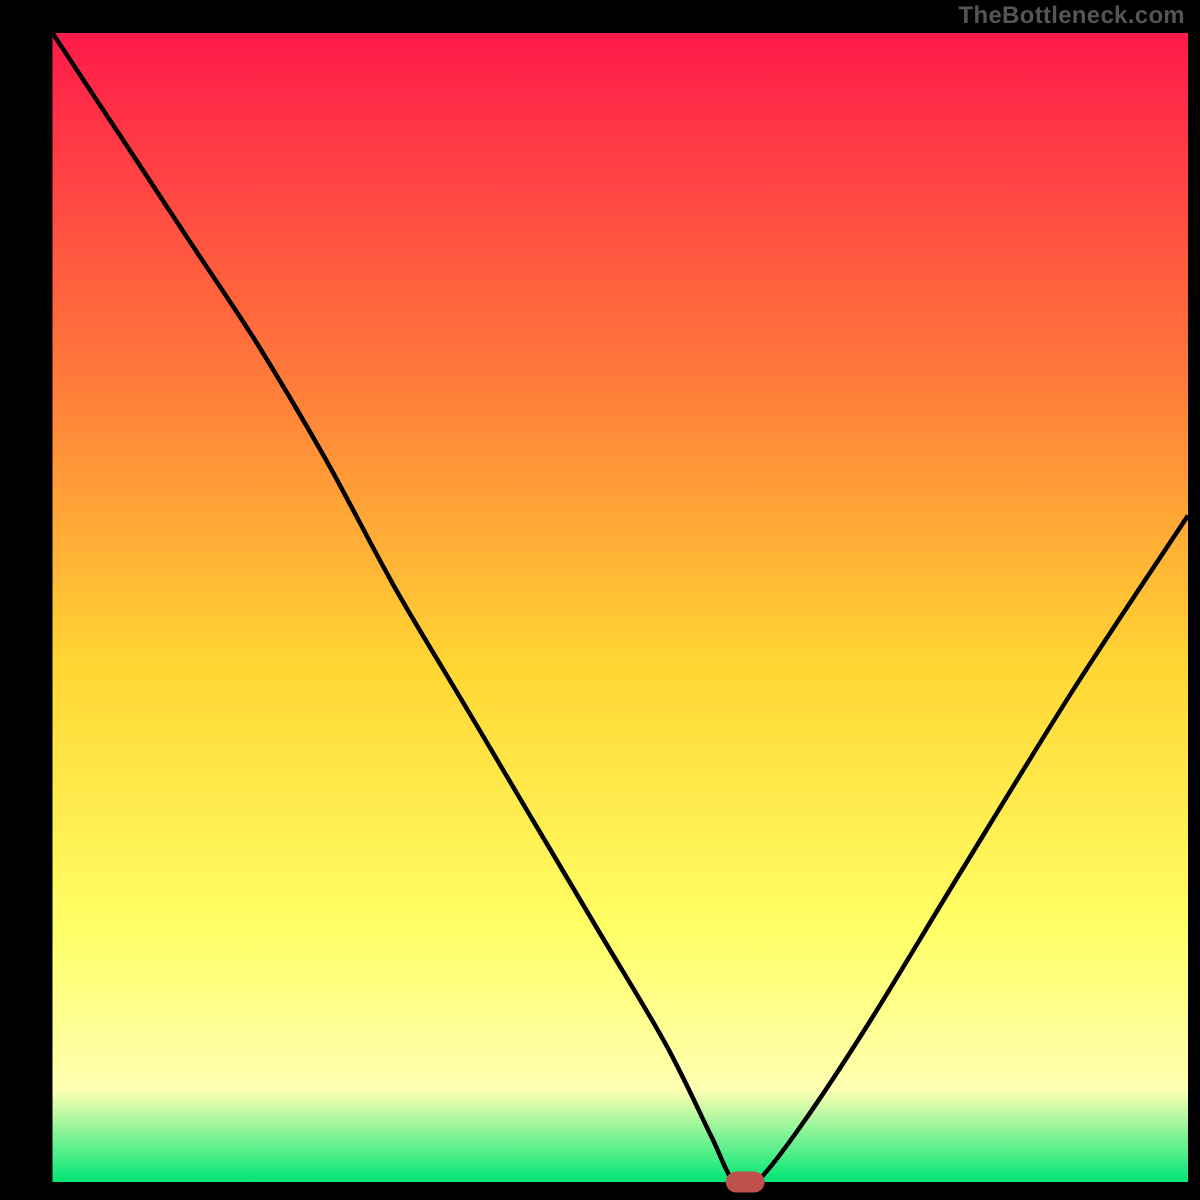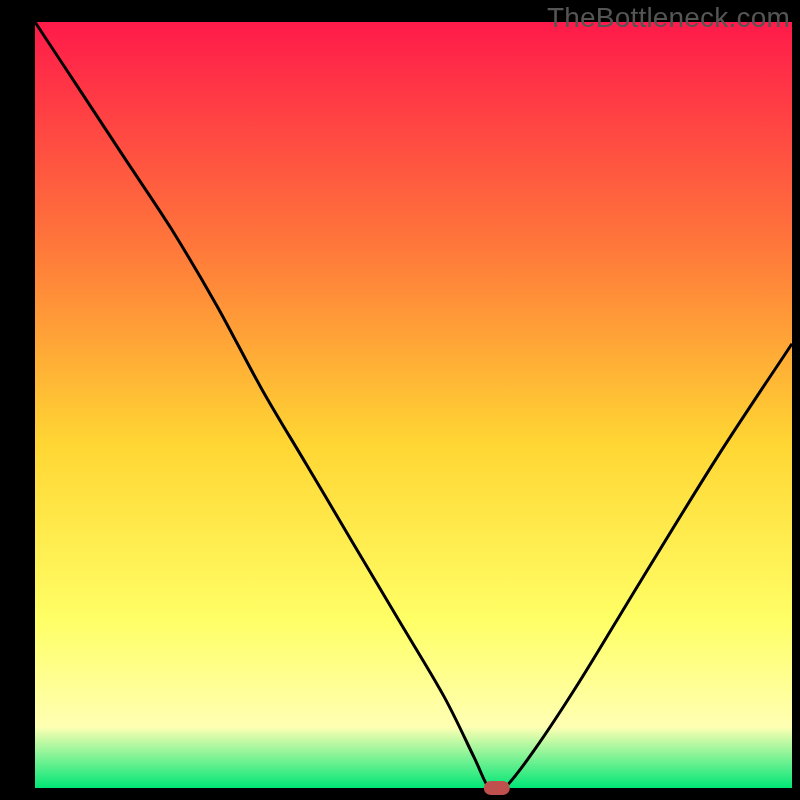--- a/index.html
+++ b/index.html
@@ -16,22 +16,22 @@
     top: 0;
     left: 0;
     width: 800px;
     height: 800px;
   }
   .attribution {
     position: absolute;
     top: 2px;
     right: 10px;
     color: #555555;
-    font-size: 28px;
-    font-weight: 400;
+    font-size: 16px;
+    font-weight: 700;
     letter-spacing: 0.2px;
   }
 </style>
 </head>
 <body>
 
 <svg class="chart-frame" viewBox="0 0 800 800" preserveAspectRatio="none">
   <defs>
     <linearGradient id="bg-grad" x1="0" y1="0" x2="0" y2="1">
       <stop offset="0.00" stop-color="#ff1a4a"></stop>

